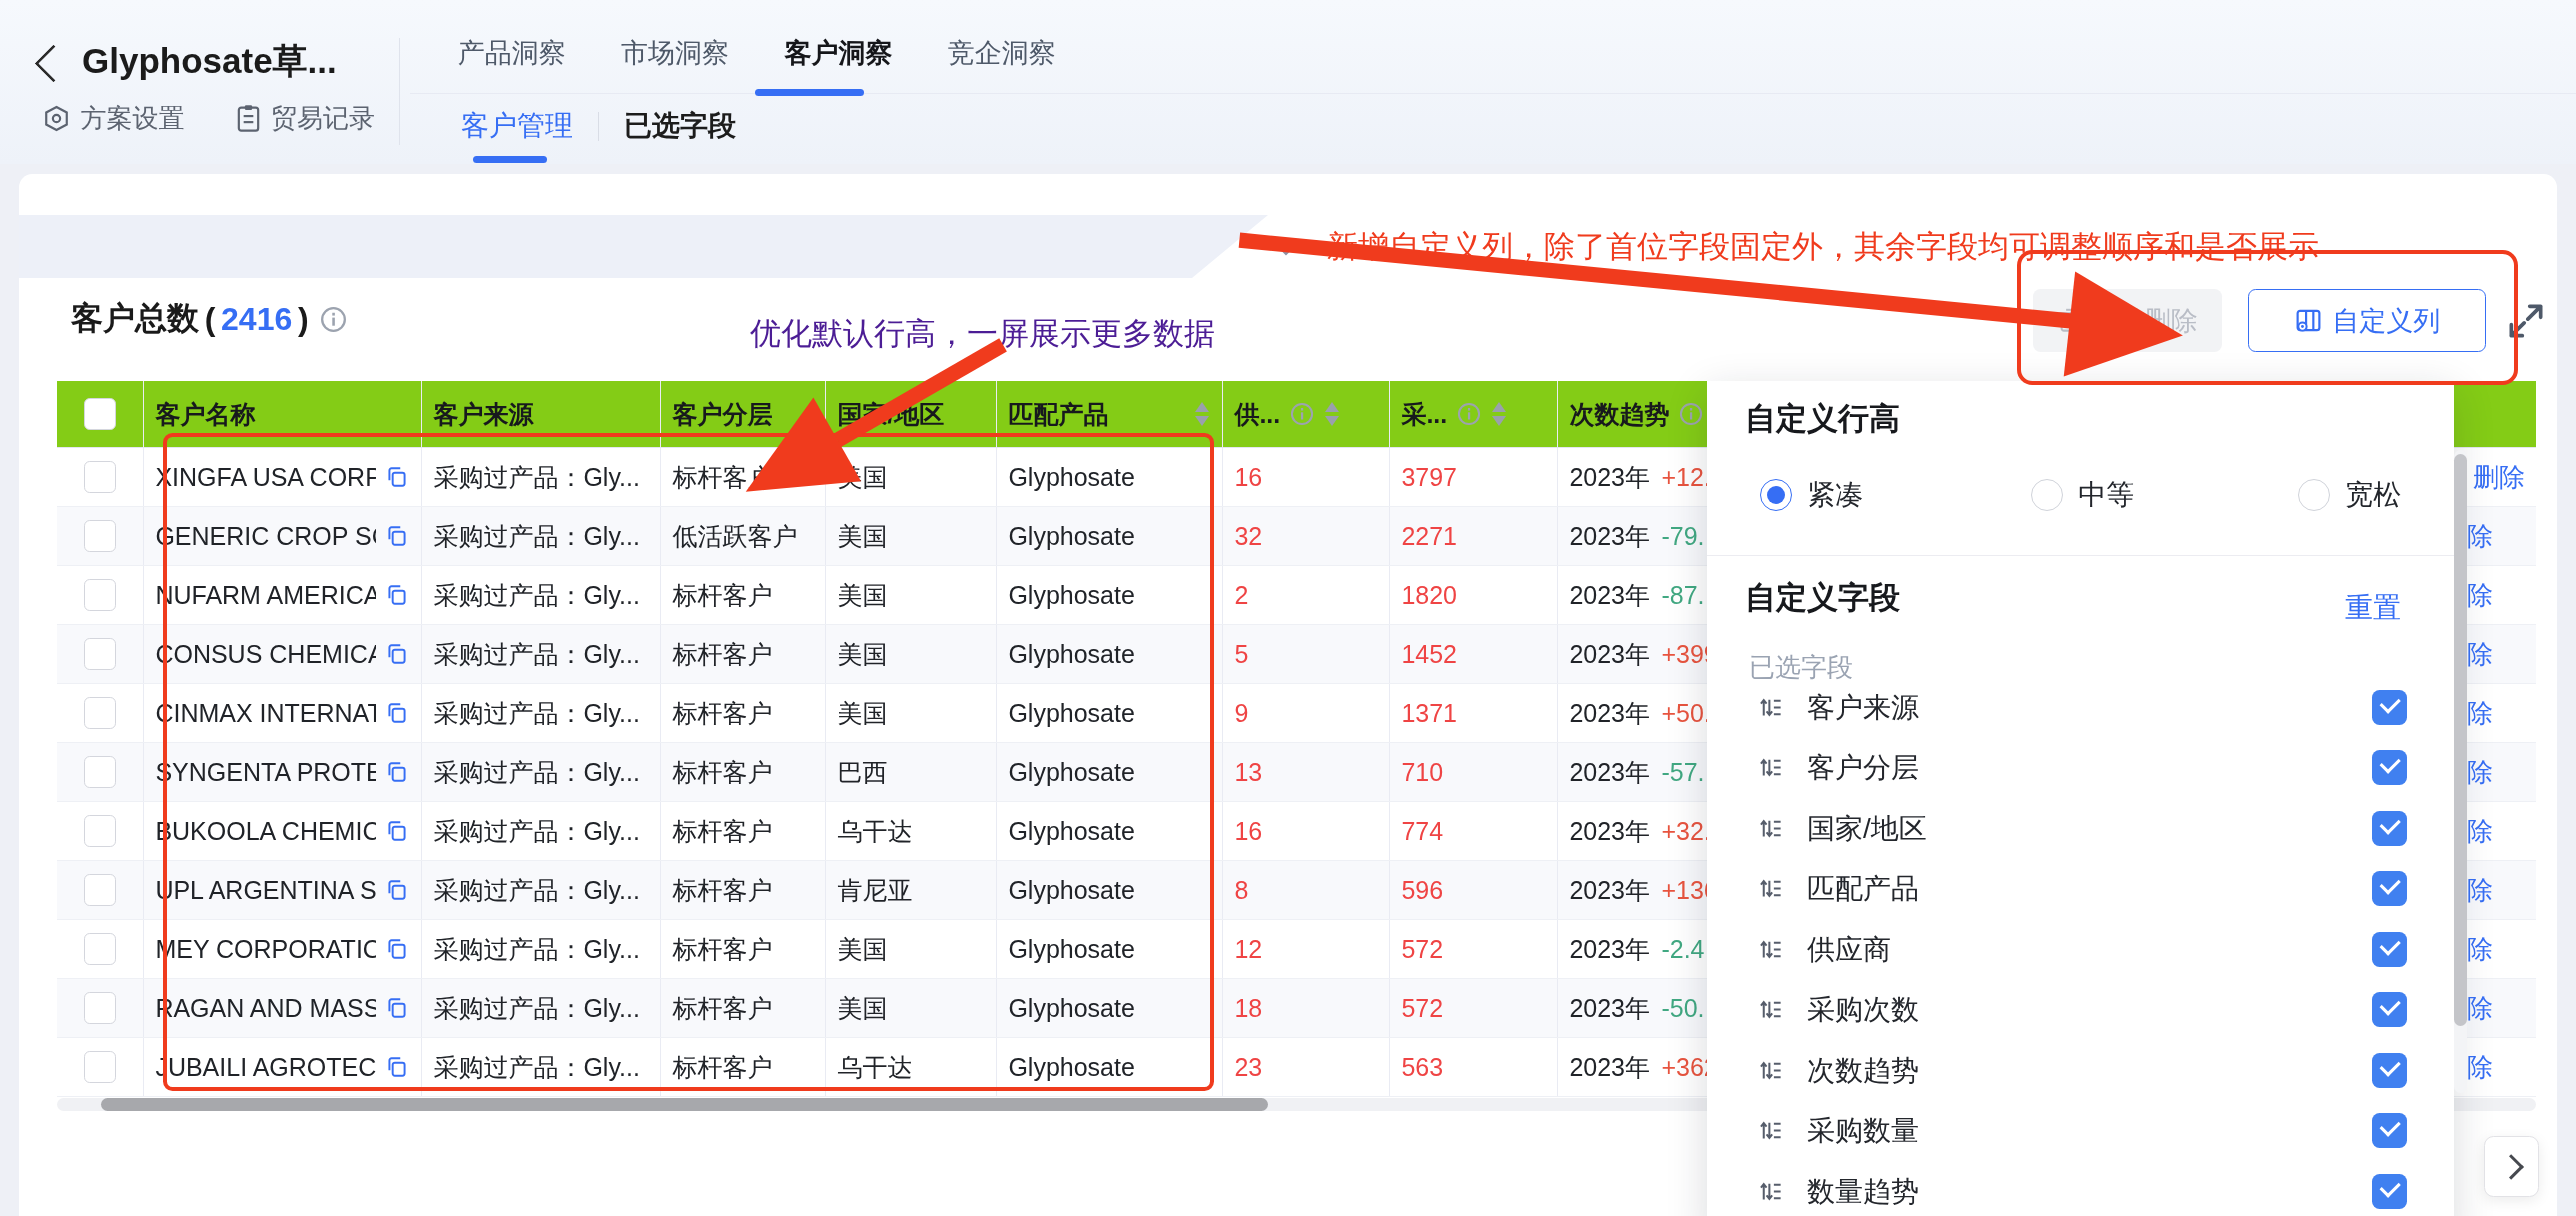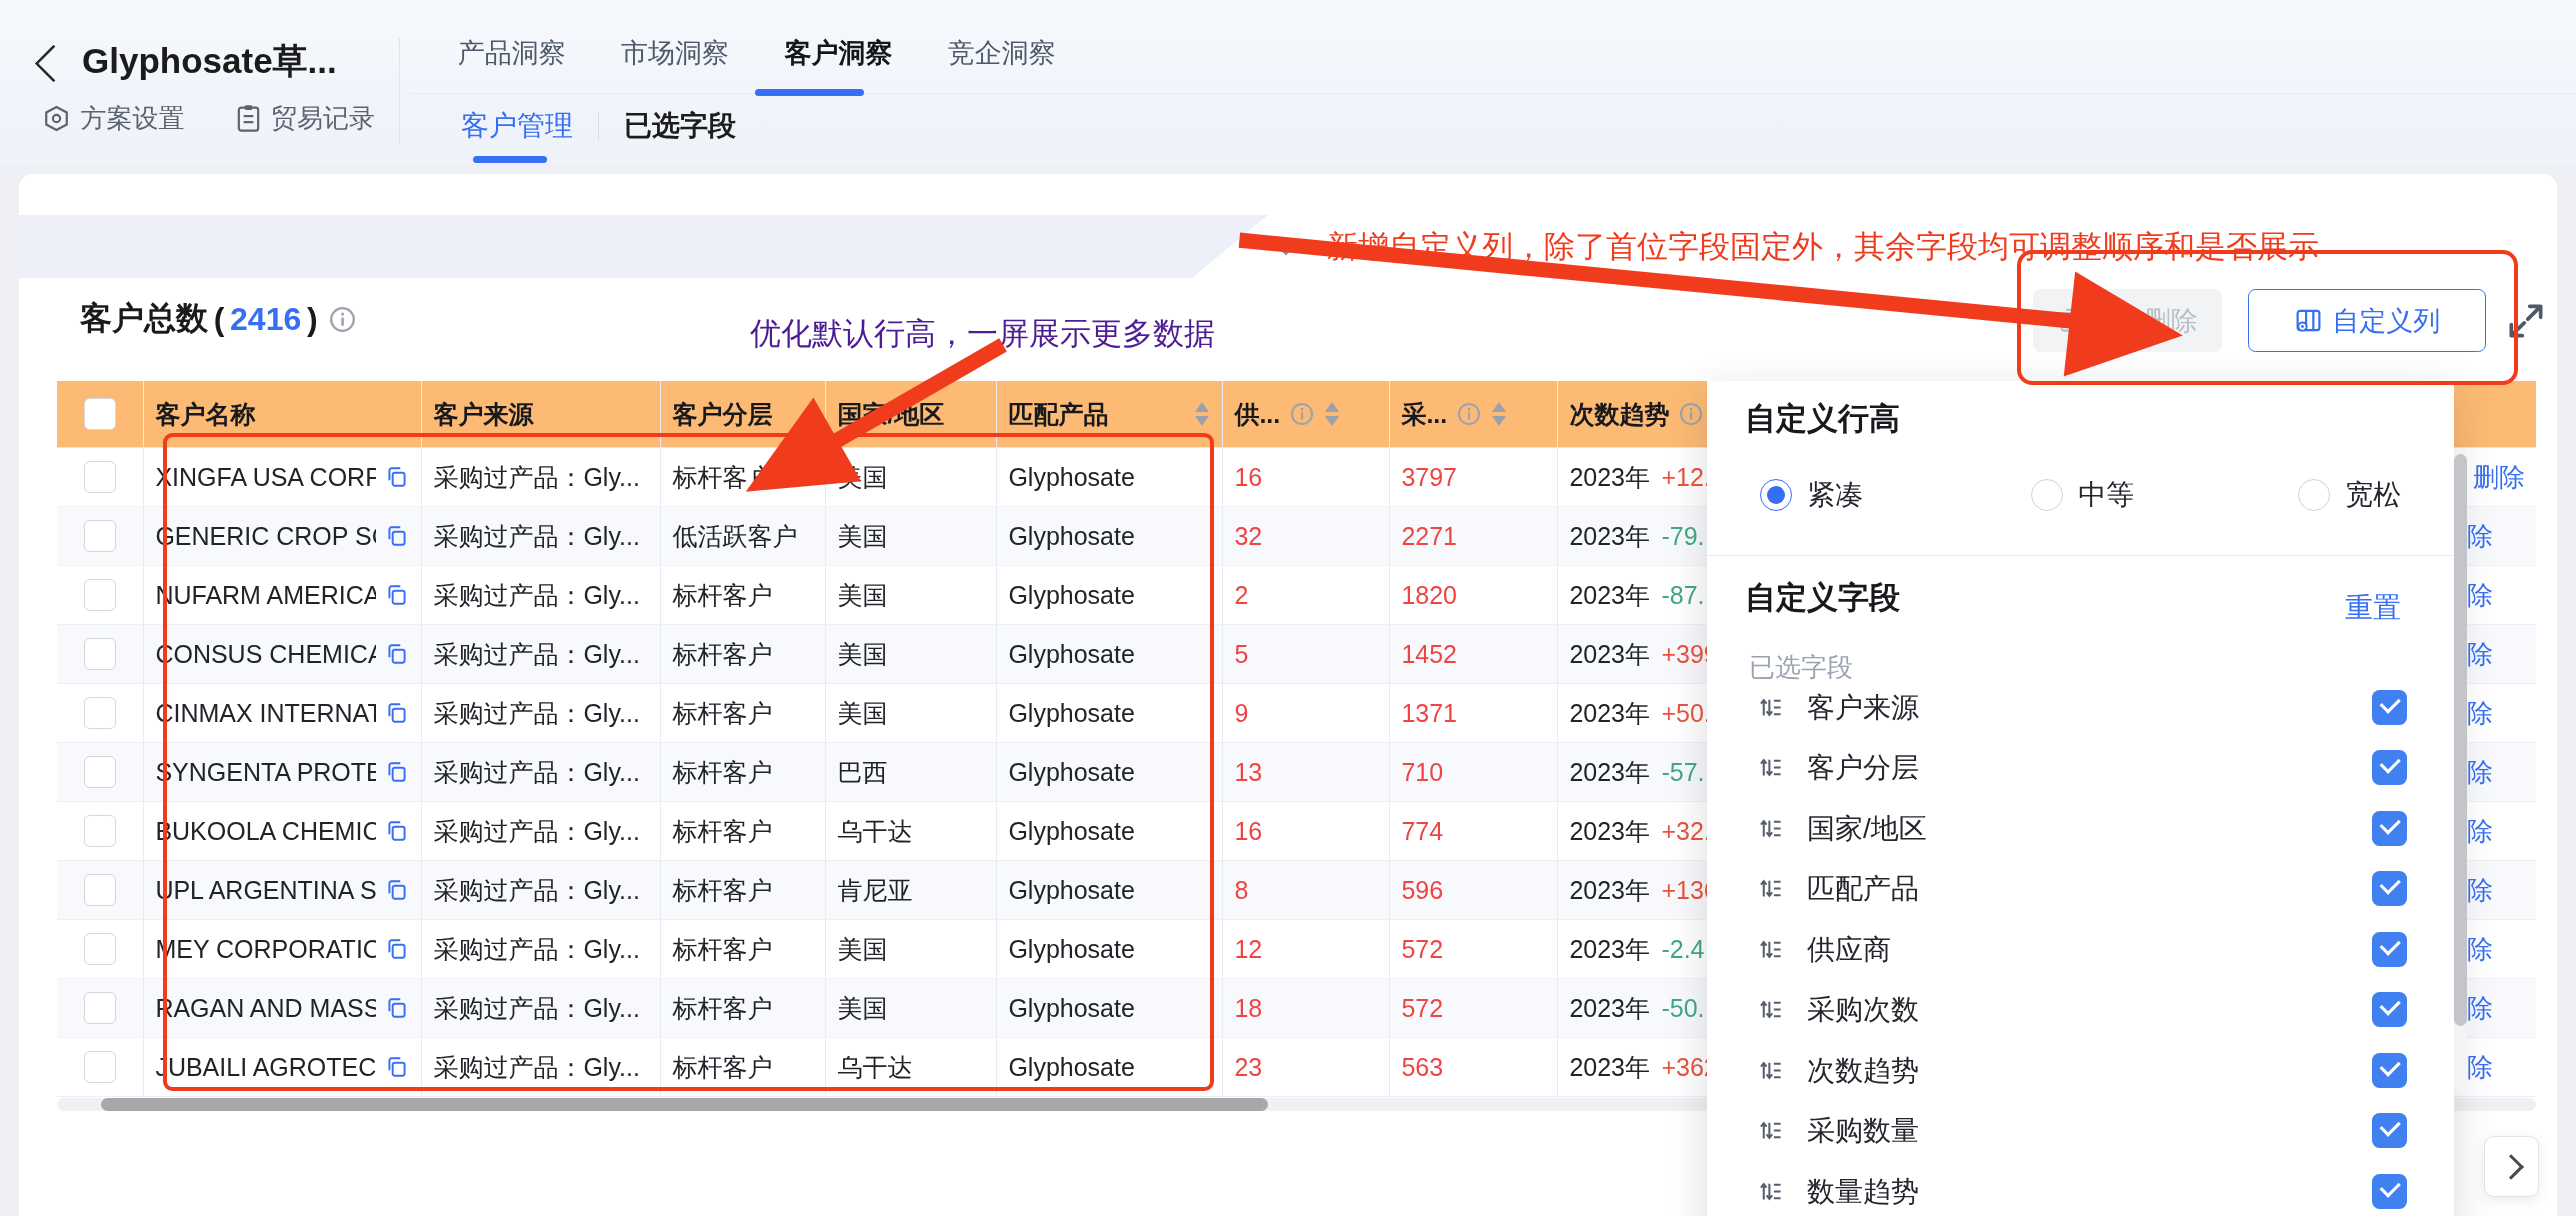--- a/index.html
+++ b/index.html
@@ -32,35 +32,35 @@
 
   
   .strip { position:absolute; left:19px; top:215px; width:2538px; height:63px; background:#edf0f8; }
   .strip-tab { position:absolute; left:1192px; top:215px; width:1365px; height:63px; background:#fff;
                clip-path:polygon(76px 0,100% 0,100% 100%,0 100%); }
   .collapse { position:absolute; left:1270px; top:235px; width:32px; height:23px; cursor:pointer; }
   .note1 { position:absolute; left:1327px; top:215px; height:63px; line-height:63px; font-size:31px; color:#f03b1d; }
   .note2 { position:absolute; left:750px; top:313px; font-size:31px; color:#4c1d95; }
 
   
-  .total { position:absolute; left:80px; top:297px; font-size:32px; color:#1a1a1a; display:flex; align-items:center; gap:5.7px; }
+  .total { position:absolute; left:71px; top:297px; font-size:32px; color:#1a1a1a; display:flex; align-items:center; gap:5.7px; }
   .total b { font-weight:bold; }
   .total .num { color:#366ef4; font-weight:bold; }
   .search { position:absolute; left:1468px; top:289px; width:536px; height:63px; border:1.9px solid #dcdee6; border-radius:7.6px; background:#fff; display:flex; align-items:center; }
   .search input { border:none; outline:none; flex:1; margin-left:19px; font-size:26px; color:#333; background:transparent; font-family:inherit; }
   .search input::placeholder { color:#c0c4cc; }
   .btn-del { position:absolute; left:2033px; top:289px; width:189px; height:63px; background:#f2f3f5; border:none; border-radius:7.6px; color:#b9bdc6; font-size:27px; display:flex; align-items:center; justify-content:center; gap:7.6px; font-family:inherit; }
   .btn-cus { position:absolute; left:2248px; top:289px; width:238px; height:63px; background:#fff; border:1.9px solid #366ef4; border-radius:7.6px; color:#366ef4; font-size:27px; display:flex; align-items:center; justify-content:center; gap:9.5px; cursor:pointer; font-family:inherit; }
   .expand { position:absolute; left:2504px; top:299px; width:44px; height:44px; cursor:pointer; }
 
   
   .tbl { position:absolute; left:57px; top:381px; width:2479px; }
   .tr { display:flex; height:59px; background:#fff; border-bottom:1px solid #eef0f5; }
   .tr.even { background:#f8f9fc; }
-  .tr.head { height:67px; background:#fdba74; border-bottom:1px solid #e3e6f0; }
+  .tr.head { height:67px; background:#84cc16; border-bottom:1px solid #e3e6f0; }
   .td { display:flex; align-items:center; padding-left:11.4px; font-size:25px; color:#202328; border-left:1px solid #e9ebf3; overflow:hidden; white-space:nowrap; }
   .td:first-child { border-left:none; }
   .tr.head .td { font-weight:bold; font-size:25px; color:#17191d; }
   .c0{width:86px; justify-content:center; padding-left:0;}
   .c1{width:278px; position:relative;}
   .c2{width:239px;} .c3{width:165px;} .c4{width:171px;} .c5{width:226px;}
   .c6{width:167px;} .c7{width:168px;} .c8{width:896px; overflow:visible;}
   .c9{width:83px; padding-left:19px; overflow:visible;}
   .nm { max-width:221px; overflow:hidden; }
   .copy { position:absolute; left:240px; top:50%; transform:translateY(-50%); }

